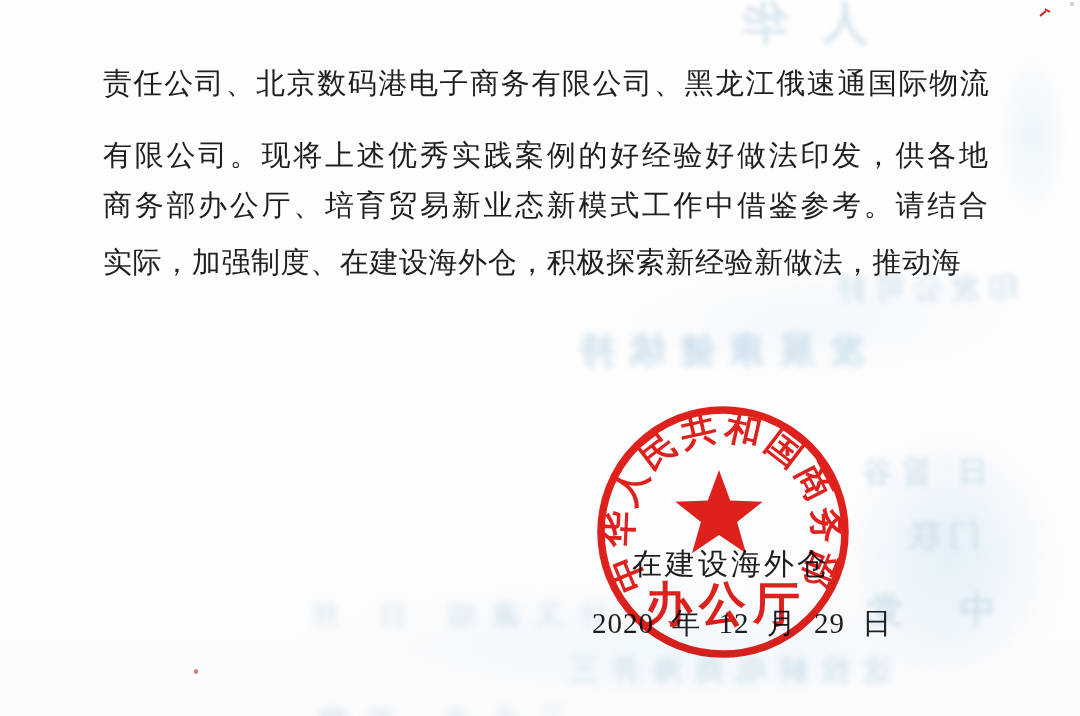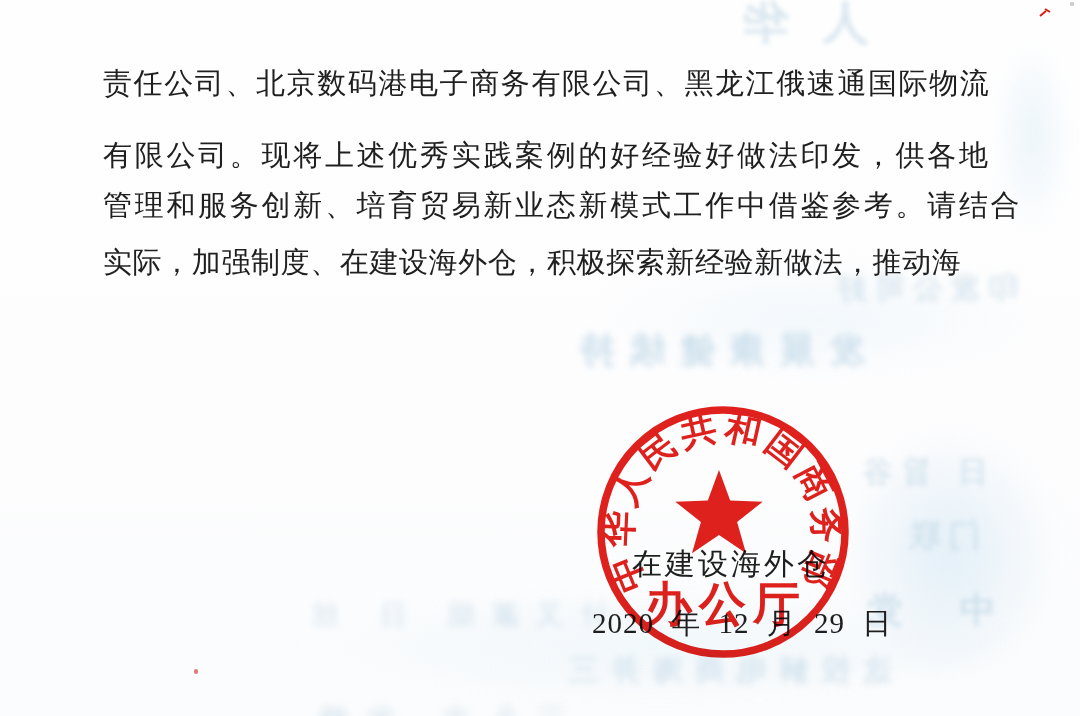--- a/index.html
+++ b/index.html
@@ -94,21 +94,21 @@
   <div class="ghost g3">日 旨谷</div>
   <div class="ghost g4">门联</div>
   <div class="ghost g5">中 党</div>
   <div class="ghost g6">这投解电商海并三</div>
   <div class="ghost g7">计又篆组 日 丝</div>
   <div class="ghost g8">三头支 发糖</div>
 
   <div class="body-text">
     <div class="line line-0">责任公司、北京数码港电子商务有限公司、黑龙江俄速通国际物流</div>
     <div class="line line-1">有限公司。现将上述优秀实践案例的好经验好做法印发，供各地</div>
-    <div class="line line-2">管理和服务创新、培育贸易新业态新模式工作中借鉴参考。请结合</div>
+    <div class="line line-2">商务部办公厅、培育贸易新业态新模式工作中借鉴参考。请结合</div>
     <div class="line line-3">实际，加强制度、在建设海外仓，积极探索新经验新做法，推动海</div>
   </div>
 
   <div class="issuer">在建设海外仓</div>
   <div class="sig-date">2020 年 12 月 29 日</div>
 
   <svg class="seal" viewBox="0 0 300 300" xmlns="http://www.w3.org/2000/svg">
     <circle cx="150" cy="150" r="122" fill="none" stroke="#e01510" stroke-width="7.5"></circle>
     <path id="sealArc" d="M 77.5 206.7 A 92 92 0 1 1 222.5 206.7" fill="none"></path>
     <text font-size="36" fill="#e01510" letter-spacing="4">

